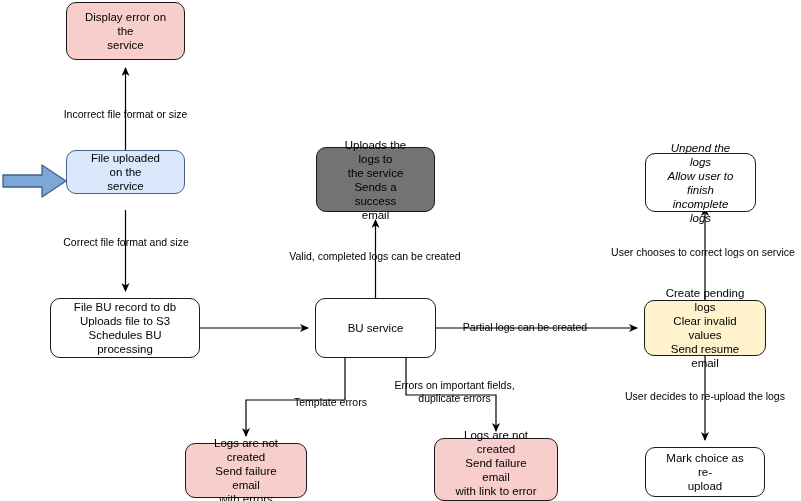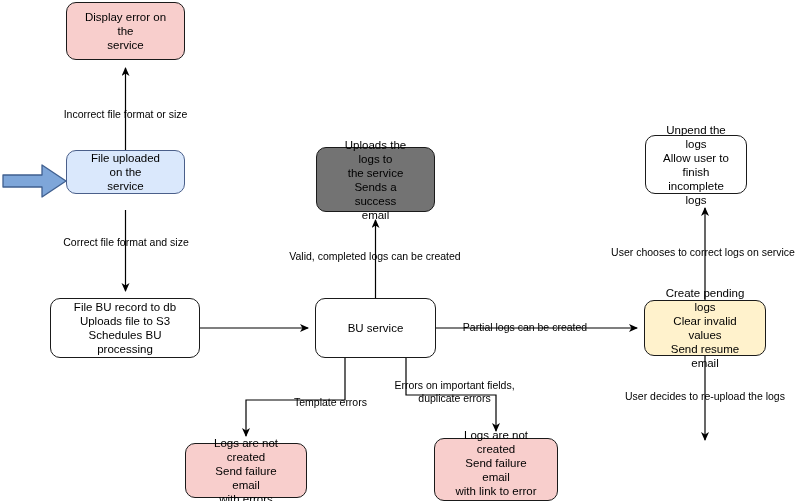--- a/index.html
+++ b/index.html
@@ -63,37 +63,39 @@
 Uploads file to S3
 Schedules BU processing</div>
 
   <div class="node white" style="left:315px;top:298px;width:121px;height:60px;">BU service</div>
 
   <div class="node green" style="left:316px;top:147px;width:119px;height:65px;">Uploads the logs to
 the service
 Sends a success
 email</div>
 
-  <div class="node white" style="left:645px;top:135px;width:102px;height:59px;">Unpend the logs
+  <div class="node white" style="left:645px;top:153px;width:111px;height:59px;font-style:italic;">Unpend the logs
 Allow user to finish
 incomplete logs</div>
 
   <div class="node yellow" style="left:644px;top:300px;width:122px;height:56px;">Create pending logs
 Clear invalid values
 Send resume email</div>
 
   <div class="node pink" style="left:185px;top:443px;width:122px;height:55px;">Logs are not created
 Send failure email
 with errors</div>
 
   <div class="node pink" style="left:434px;top:438px;width:124px;height:63px;">Logs are not created
 Send failure email
 with link to error
 summary</div>
 
+  <div class="node white" style="left:645px;top:447px;width:120px;height:50px;">Mark choice as re-
+upload</div>
 
   <div class="edge-label" style="left:48px;top:108px;width:155px;">Incorrect file format or size</div>
 
   <div class="edge-label" style="left:50px;top:236px;width:152px;">Correct file format and size</div>
 
   <div class="edge-label" style="left:275px;top:250px;width:200px;">Valid, completed logs can be created</div>
 
   <div class="edge-label" style="left:455px;top:321px;width:140px;">Partial logs can be created</div>
 
   <div class="edge-label" style="left:288px;top:396px;width:85px;">Template errors</div>

